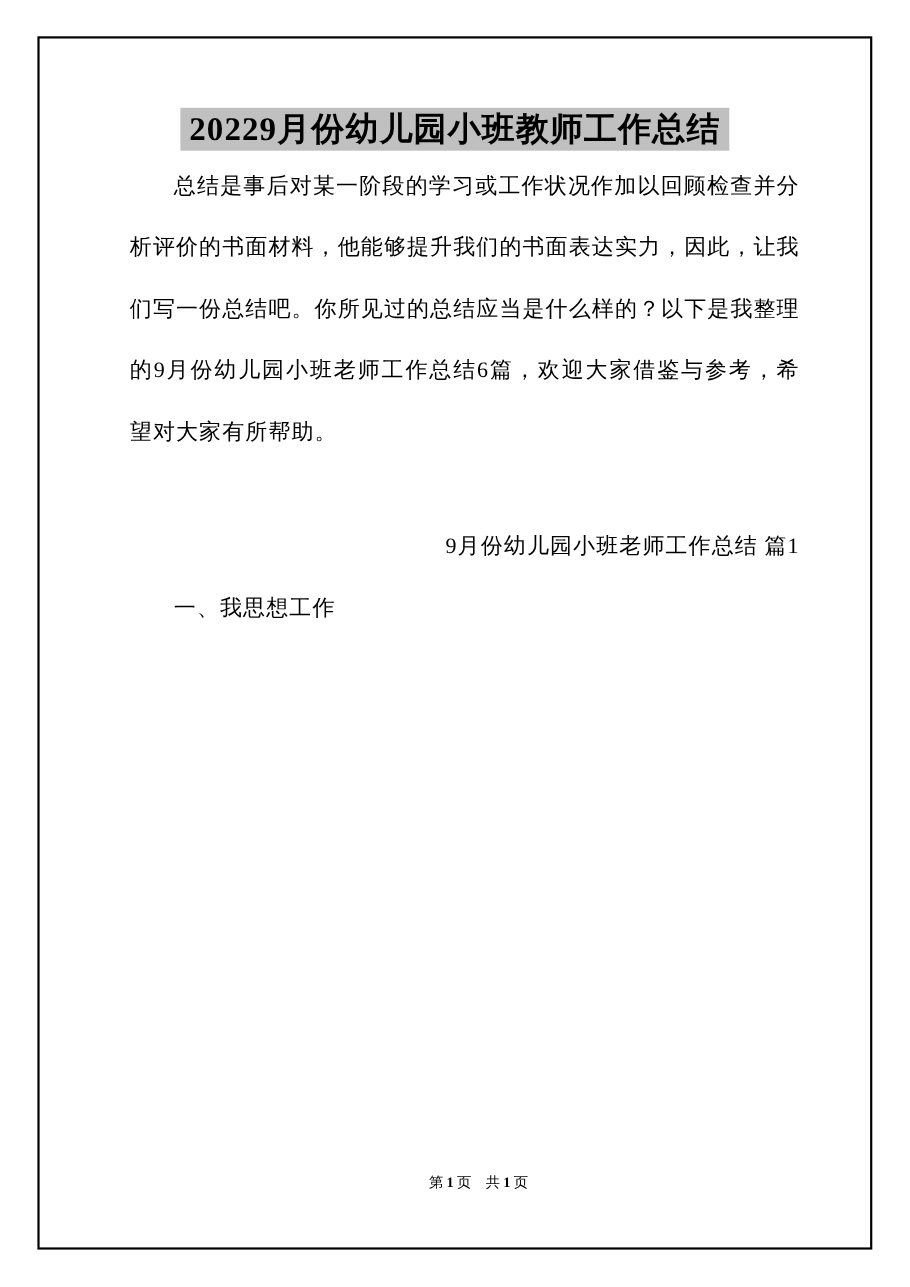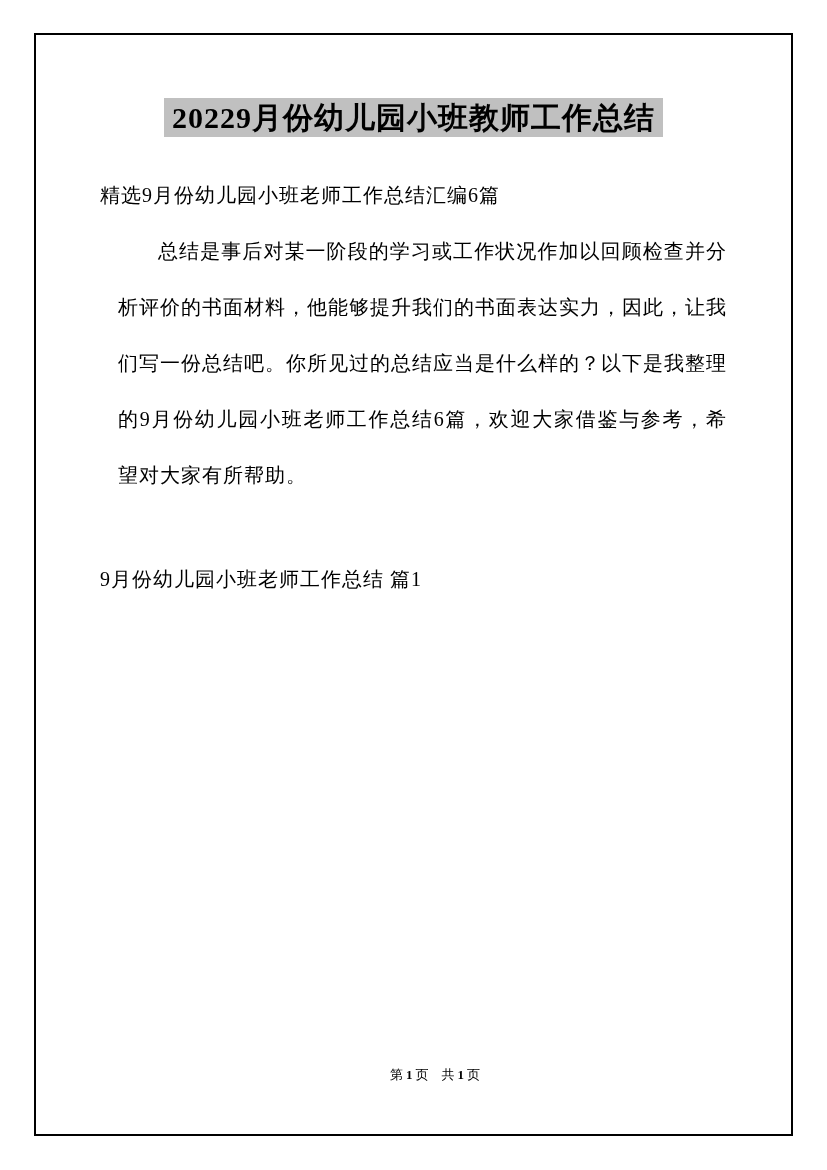--- a/index.html
+++ b/index.html
@@ -47,21 +47,21 @@
   }
   .para {
     font-size: 20px;
     line-height: 56px;
     letter-spacing: 1px;
     text-align: justify;
   }
   .para.indent { text-indent: 2em; margin-left: 18px; }
   .p-intro { margin-top: 26px; }
   .p-preface { margin-top: 0; }
-  .p-section { margin-top: 48px; text-align: left; }
+  .p-section { margin-top: 48px; text-align: right; margin-left: 36px; }
   .p-body { margin-top: 0; }
   .p-list { margin-top: 0; text-align: left; }
   .footer {
     position: absolute;
     left: 0;
     top: 1066px;
     width: 827px;
     text-align: center;
     font-size: 13px;
     letter-spacing: 1px;
@@ -78,25 +78,25 @@
 <body>
 
 <div class="page">
   <div class="frame"></div>
 
   <div class="content">
     <div class="doc-title">
       <span class="hl">20229月份幼儿园小班教师工作总结</span>
     </div>
 
-    <p class="para p-intro">精选9月份幼儿园小班老师工作总结汇编6篇</p>
 
     <p class="para indent p-preface">总结是事后对某一阶段的学习或工作状况作加以回顾检查并分析评价的书面材料，他能够提升我们的书面表达实力，因此，让我们写一份总结吧。你所见过的总结应当是什么样的？以下是我整理的9月份幼儿园小班老师工作总结6篇，欢迎大家借鉴与参考，希望对大家有所帮助。</p>
 
     <p class="para p-section">9月份幼儿园小班老师工作总结 篇1</p>
 
 
+    <p class="para indent p-list">一、我思想工作</p>
   </div>
 
   <div class="footer">
     <span>第</span><span class="num">1</span><span>页</span><span class="sep"></span><span>共</span><span class="num">1</span><span>页</span>
   </div>
 </div>
 
 </body></html>

